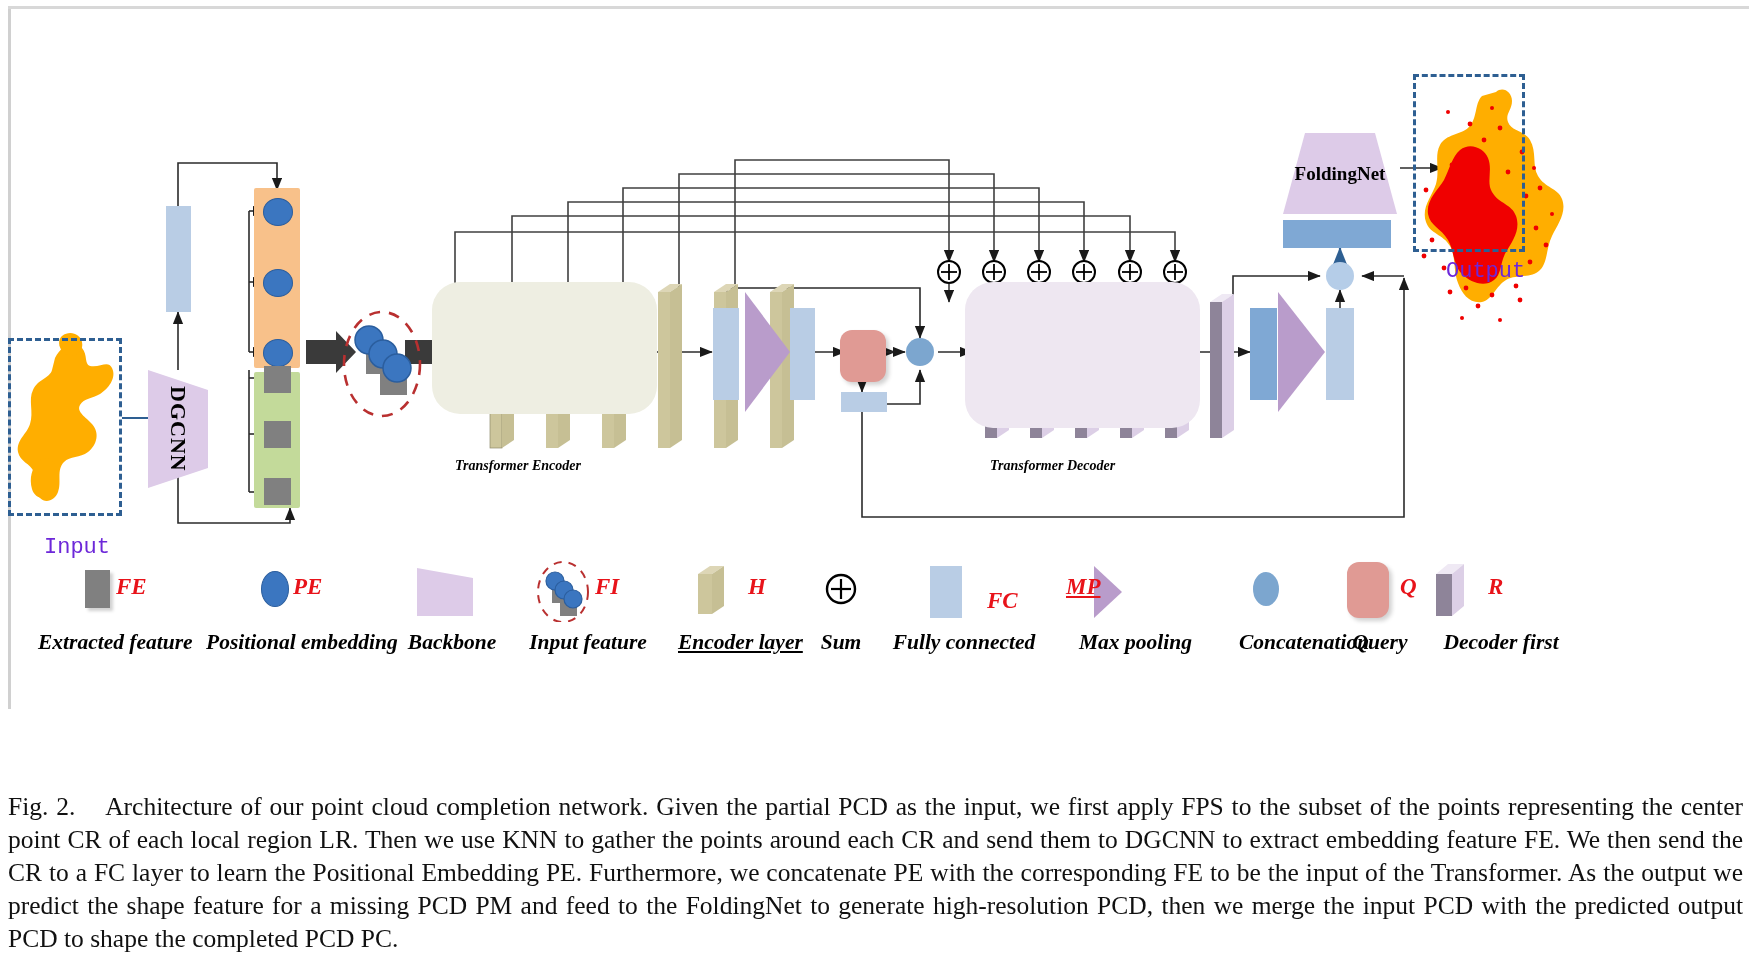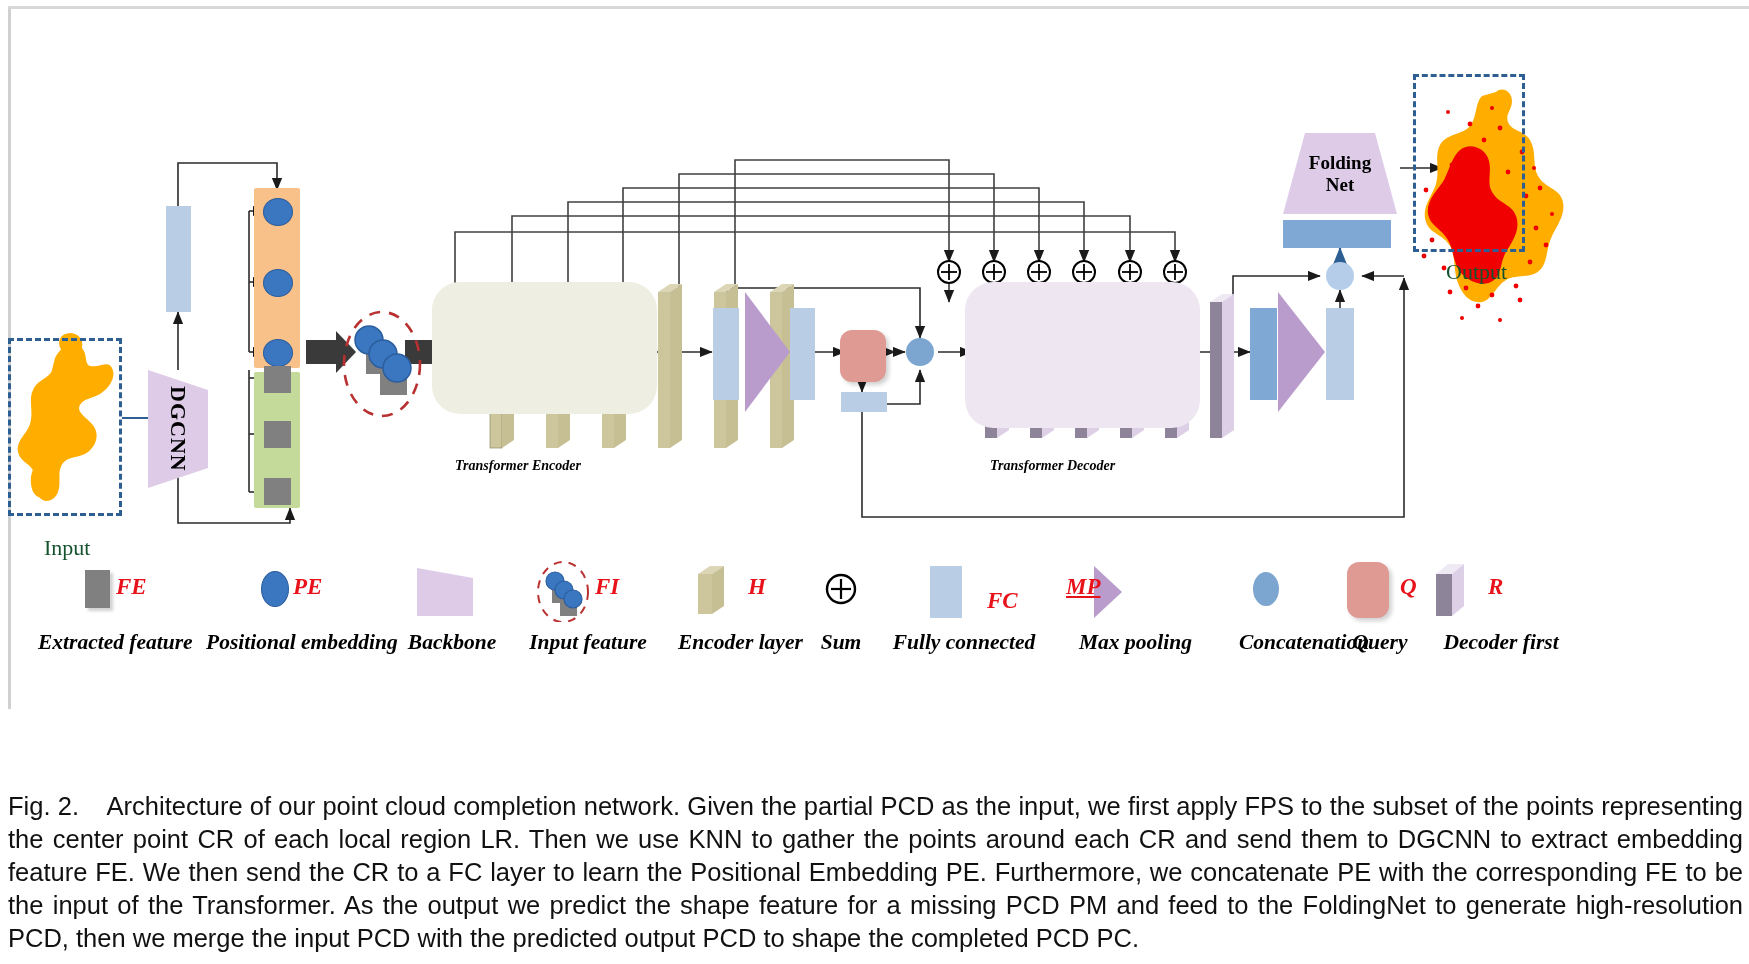--- a/index.html
+++ b/index.html
@@ -31,33 +31,33 @@
   .concat-lt{background:#b5cde8;border-radius:50%;}
 
   .grpname{position:absolute;font-style:italic;font-weight:bold;font-size:14px;color:#000;
            font-family:"Liberation Serif", serif;white-space:nowrap;}
 
   .trap-label{position:absolute;inset:0;display:flex;align-items:center;justify-content:center;
               font-weight:bold;font-size:19px;color:#000;}
   .vert-text{writing-mode:vertical-rl;text-orientation:mixed;font-weight:bold;font-size:22px;
              letter-spacing:1px;}
 
-  .plain-label{position:absolute;font-size:22px;color:#14532d;font-family:Liberation Serif, serif;}
+  .plain-label{position:absolute;font-size:22px;color:#6d28d9;font-family:Liberation Mono, monospace;}
 
   
   #legend{position:absolute;left:0;top:548px;width:1749px;height:120px;}
   .lg-item{position:absolute;}
   .lg-code{position:absolute;color:#e8131a;font-style:italic;font-weight:bold;font-size:23px;
            font-family:"Liberation Serif", serif;white-space:nowrap;}
   .lg-name{position:absolute;font-style:italic;font-weight:bold;font-size:21.5px;color:#000;
            font-family:"Liberation Serif", serif;white-space:nowrap;text-align:center;}
 
   
   #caption{position:absolute;left:8px;top:790px;width:1735px;
-           font-family:Liberation Sans, sans-serif;font-size:25.5px;line-height:33px;
+           font-family:Liberation Serif, serif;font-size:25.5px;line-height:33px;
            color:#111;text-align:justify;}
 </style>
 </head>
 <body>
 
 <div id="page">
 
   <div class="rule-top"></div>
   <div class="rule-left"></div>
 
@@ -365,21 +365,21 @@
     <div class="node fcbar" style="left:1326px;top:308px;width:28px;height:92px;"></div>
 
     <div class="node concat-lt" style="left:1326px;top:262px;width:28px;height:28px;"></div>
 
     <div class="node fcbar-dark" style="left:1283px;top:220px;width:108px;height:28px;"></div>
 
     <div class="node" style="left:1281px;top:131px;width:118px;height:85px;">
       <svg width="118" height="85" style="position:absolute;left:0;top:0;">
         <polygon points="24,2 94,2 116,83 2,83" fill="#ddcbe8"></polygon>
       </svg>
-      <div class="trap-label" style="flex-direction:column;line-height:22px;">
+      <div class="trap-label" style="flex-direction:row;line-height:22px;">
         <span>Folding</span>
         <span>Net</span>
       </div>
     </div>
 
     <div class="node dashbox" style="left:1413px;top:74px;width:112px;height:178px;"></div>
     <div class="plain-label" style="left:1446px;top:259px;">Output</div>
 
   </div>
 
@@ -415,21 +415,21 @@
     <div class="lg-name" style="left:528px;top:82px;width:120px;">Input feature</div>
 
     <div class="lg-item" style="left:694px;top:16px;width:46px;height:52px;">
       <svg width="46" height="52">
         <polygon points="4,10 16,2 30,2 18,10" fill="#ddd6b6"></polygon>
         <polygon points="4,10 18,10 18,50 4,50" fill="#cdc69c"></polygon>
         <polygon points="18,10 30,2 30,42 18,50" fill="#c6bf94"></polygon>
       </svg>
     </div>
     <div class="lg-code" style="left:748px;top:26px;">H</div>
-    <div class="lg-name" style="left:678px;top:82px;width:122px;">Encoder layer</div>
+    <div class="lg-name" style="left:678px;top:82px;width:122px;text-decoration:underline;">Encoder layer</div>
 
     <div class="lg-item" style="left:822px;top:22px;width:38px;height:38px;">
       <svg width="38" height="38">
         <circle cx="19" cy="19" r="14" fill="#fff" stroke="#000" stroke-width="2.4"></circle>
         <line x1="9" y1="19" x2="29" y2="19" stroke="#000" stroke-width="2.2"></line>
         <line x1="19" y1="9" x2="19" y2="29" stroke="#000" stroke-width="2.2"></line>
       </svg>
     </div>
     <div class="lg-name" style="left:808px;top:82px;width:66px;">Sum</div>
 

